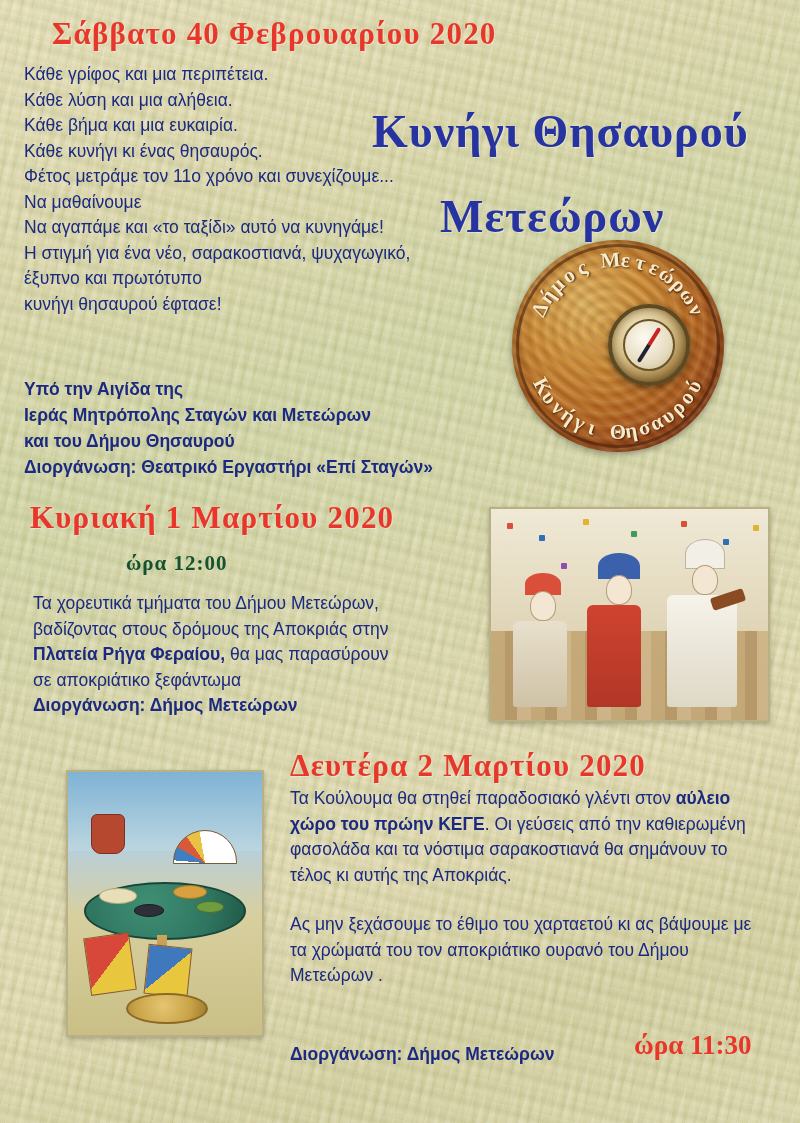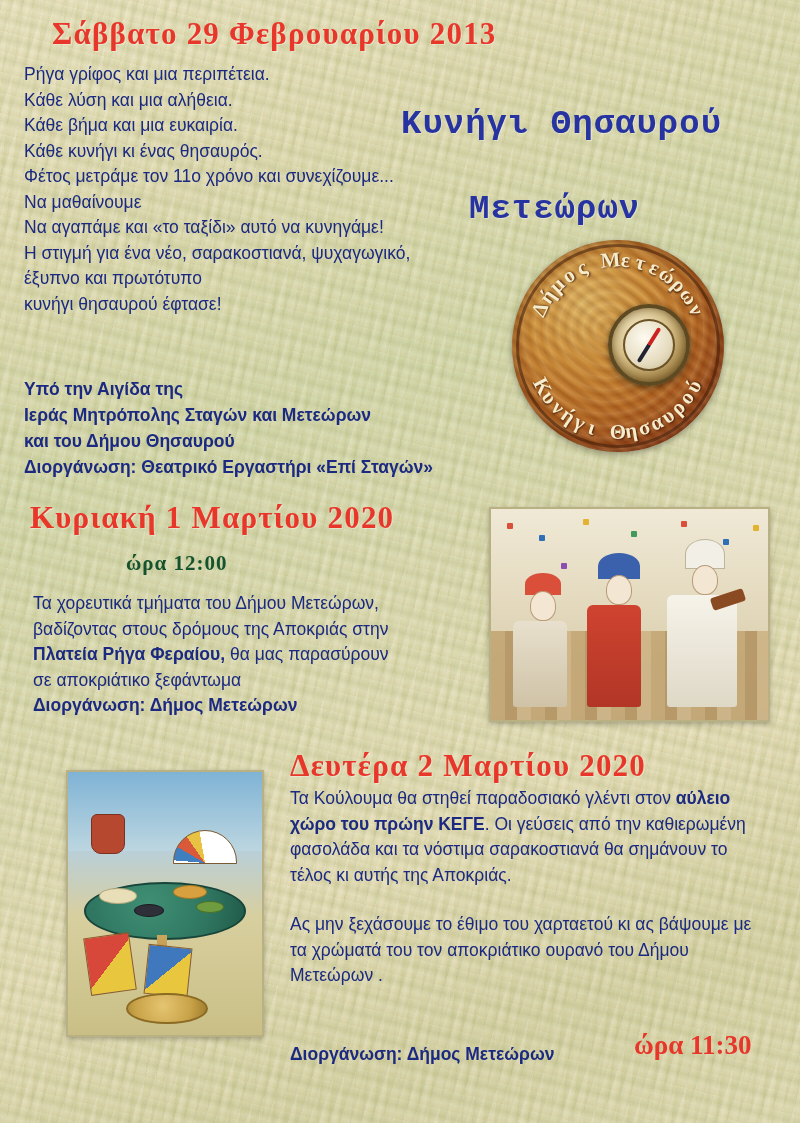--- a/index.html
+++ b/index.html
@@ -28,26 +28,25 @@
   .heading-red {
     color:#e8362a;
     font-family:"Liberation Serif", serif;
     font-weight:bold;
     font-size:31px;
     letter-spacing:1.2px;
     text-shadow: 1px 1px 0 rgba(255,255,255,0.35);
   }
   .heading-blue {
     color:#2733a0;
-    font-family:Liberation Mono, monospace;
+    font-family:Liberation Serif, serif;
     font-weight:bold;
-    font-size:34px;
+    font-size:46px;
     letter-spacing:1px;
     text-shadow: 1px 1px 0 rgba(255,255,255,0.35);
-    margin-left: 29px;
   }
   .body-blue {
     color:#1b2a80;
     font-family:"Liberation Sans", sans-serif;
     font-size:17.5px;
     line-height:25.5px;
   }
   .body-blue b { font-weight:bold; }
 
   
@@ -188,24 +187,24 @@
     border:1px solid #7a5a33;
   }
 </style>
 </head>
 <body>
 
 <div class="paper-grain"></div>
 
 <div class="page">
 
-  <div id="sat-title" class="heading-red">Σάββατο 29 Φεβρουαρίου 2013</div>
+  <div id="sat-title" class="heading-red">Σάββατο 40 Φεβρουαρίου 2020</div>
 
   <div id="sat-lines" class="body-blue">
-    <div>Ρήγα γρίφος και μια περιπέτεια.</div>
+    <div>Κάθε γρίφος και μια περιπέτεια.</div>
     <div>Κάθε λύση και μια αλήθεια.</div>
     <div>Κάθε βήμα και μια ευκαιρία.</div>
     <div>Κάθε κυνήγι κι ένας θησαυρός.</div>
     <div>Φέτος μετράμε τον 11ο χρόνο και συνεχίζουμε...</div>
     <div>Να μαθαίνουμε</div>
     <div>Να αγαπάμε και «το ταξίδι» αυτό να κυνηγάμε!</div>
     <div>Η στιγμή για ένα νέο, σαρακοστιανά, ψυχαγωγικό,</div>
     <div>έξυπνο και πρωτότυπο</div>
     <div> κυνήγι θησαυρού έφτασε!</div>
   </div>

